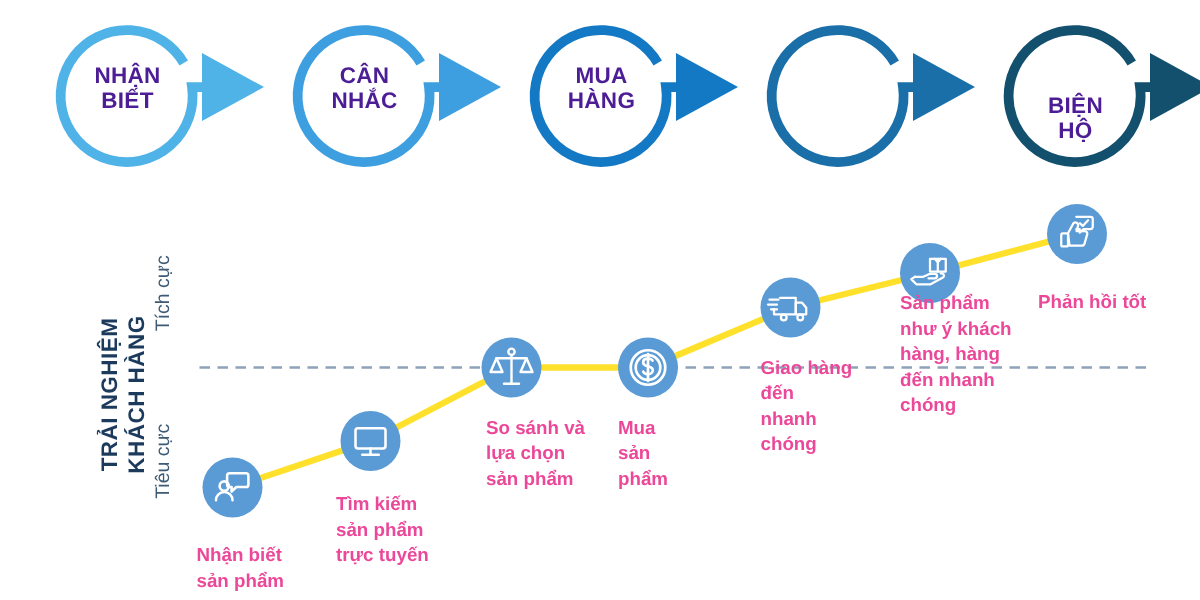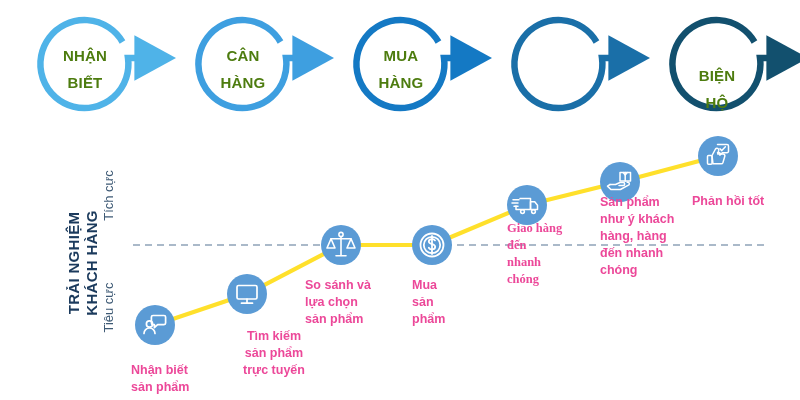--- a/index.html
+++ b/index.html
@@ -12,22 +12,22 @@
   }
   #stage{position:absolute;left:0;top:0;width:800px;height:400px;}
   .svg-layer{position:absolute;left:0;top:0;width:800px;height:400px;}
 
   
   .stage-label{
     position:absolute;
     text-align:center;
     font-weight:bold;
     font-size:15px;
-    line-height:27px;
-    color:#4d7c0f;
+    line-height:17px;
+    color:#4c1d95;
     letter-spacing:.2px;
     white-space:pre-line;
     width:110px;
   }
 
   
   .axis-main{
     position:absolute;
     font-weight:bold;
     font-size:15px;
@@ -99,21 +99,21 @@
     </g>
 
     <g>
       <path d="M 754.5 42 A 44 44 0 1 0 760 58 L 782 58" fill="none" stroke="#12506E" stroke-width="6.5" stroke-linecap="butt" marker-end="url(#ah5)"></path>
     </g>
   </svg>
 
   <div class="stage-label" style="left:30px;top:42px;">NHẬN
 BIẾT</div>
   <div class="stage-label" style="left:188px;top:42px;">CÂN
-HÀNG</div>
+NHẮC</div>
   <div class="stage-label" style="left:346px;top:42px;">MUA
 HÀNG</div>
   <div class="stage-label" style="left:662px;top:42px;margin-top:20px;">BIỆN
 HỘ</div>
 
   <div class="axis-main" style="left:-2px;top:245px;width:170px;">TRẢI NGHIỆM
 KHÁCH HÀNG</div>
   <div class="axis-sub" style="left:68px;top:188px;width:80px;text-align:center;">Tích cực</div>
   <div class="axis-sub" style="left:68px;top:300px;width:80px;text-align:center;">Tiêu cực</div>
 
@@ -193,30 +193,30 @@
         <path d="M712 155.5 l3.5 -6.5 a1.8 1.8 0 0 1 3.2 1.5 l-1 3.5 h5.5 a1.7 1.7 0 0 1 1.6 2.2 l-1.8 6.2 a2 2 0 0 1 -1.9 1.4 h-8.1 z"></path>
         <rect x="707.5" y="155.5" width="4.5" height="8.8" rx="1"></rect>
         <path d="M717.5 144.5 h9.5 a1.5 1.5 0 0 1 1.5 1.5 v5.2 a1.5 1.5 0 0 1 -1.5 1.5 h-4.6 l-2.6 2.4 v-2.4 h-2.3"></path>
         <path d="M720 148.8 l1.8 1.8 l3.6 -3.8"></path>
       </g>
     </g>
   </svg>
 
   <div class="tp-caption" style="left:131px;top:362px;width:100px;">Nhận biết
 sản phẩm</div>
-  <div class="tp-caption" style="left:224px;top:328px;width:100px;text-align:center;">Tìm kiếm
+  <div class="tp-caption" style="left:224px;top:328px;width:100px;">Tìm kiếm
 sản phẩm
 trực tuyến</div>
-  <div class="tp-caption" style="left:305px;top:277px;width:105px;">So sánh và
+  <div class="tp-caption" style="left:324px;top:277px;width:105px;">So sánh và
 lựa chọn
 sản phẩm</div>
   <div class="tp-caption" style="left:412px;top:277px;width:80px;">Mua
 sản
 phẩm</div>
-  <div class="tp-caption" style="left:507px;top:220px;width:95px;font-family:Liberation Serif, serif;">Giao hàng
+  <div class="tp-caption" style="left:507px;top:237px;width:95px;">Giao hàng
 đến
 nhanh
 chóng</div>
   <div class="tp-caption" style="left:600px;top:194px;width:110px;">Sản phẩm
 như ý khách
 hàng, hàng
 đến nhanh
 chóng</div>
   <div class="tp-caption" style="left:692px;top:193px;width:110px;">Phản hồi tốt</div>
 

